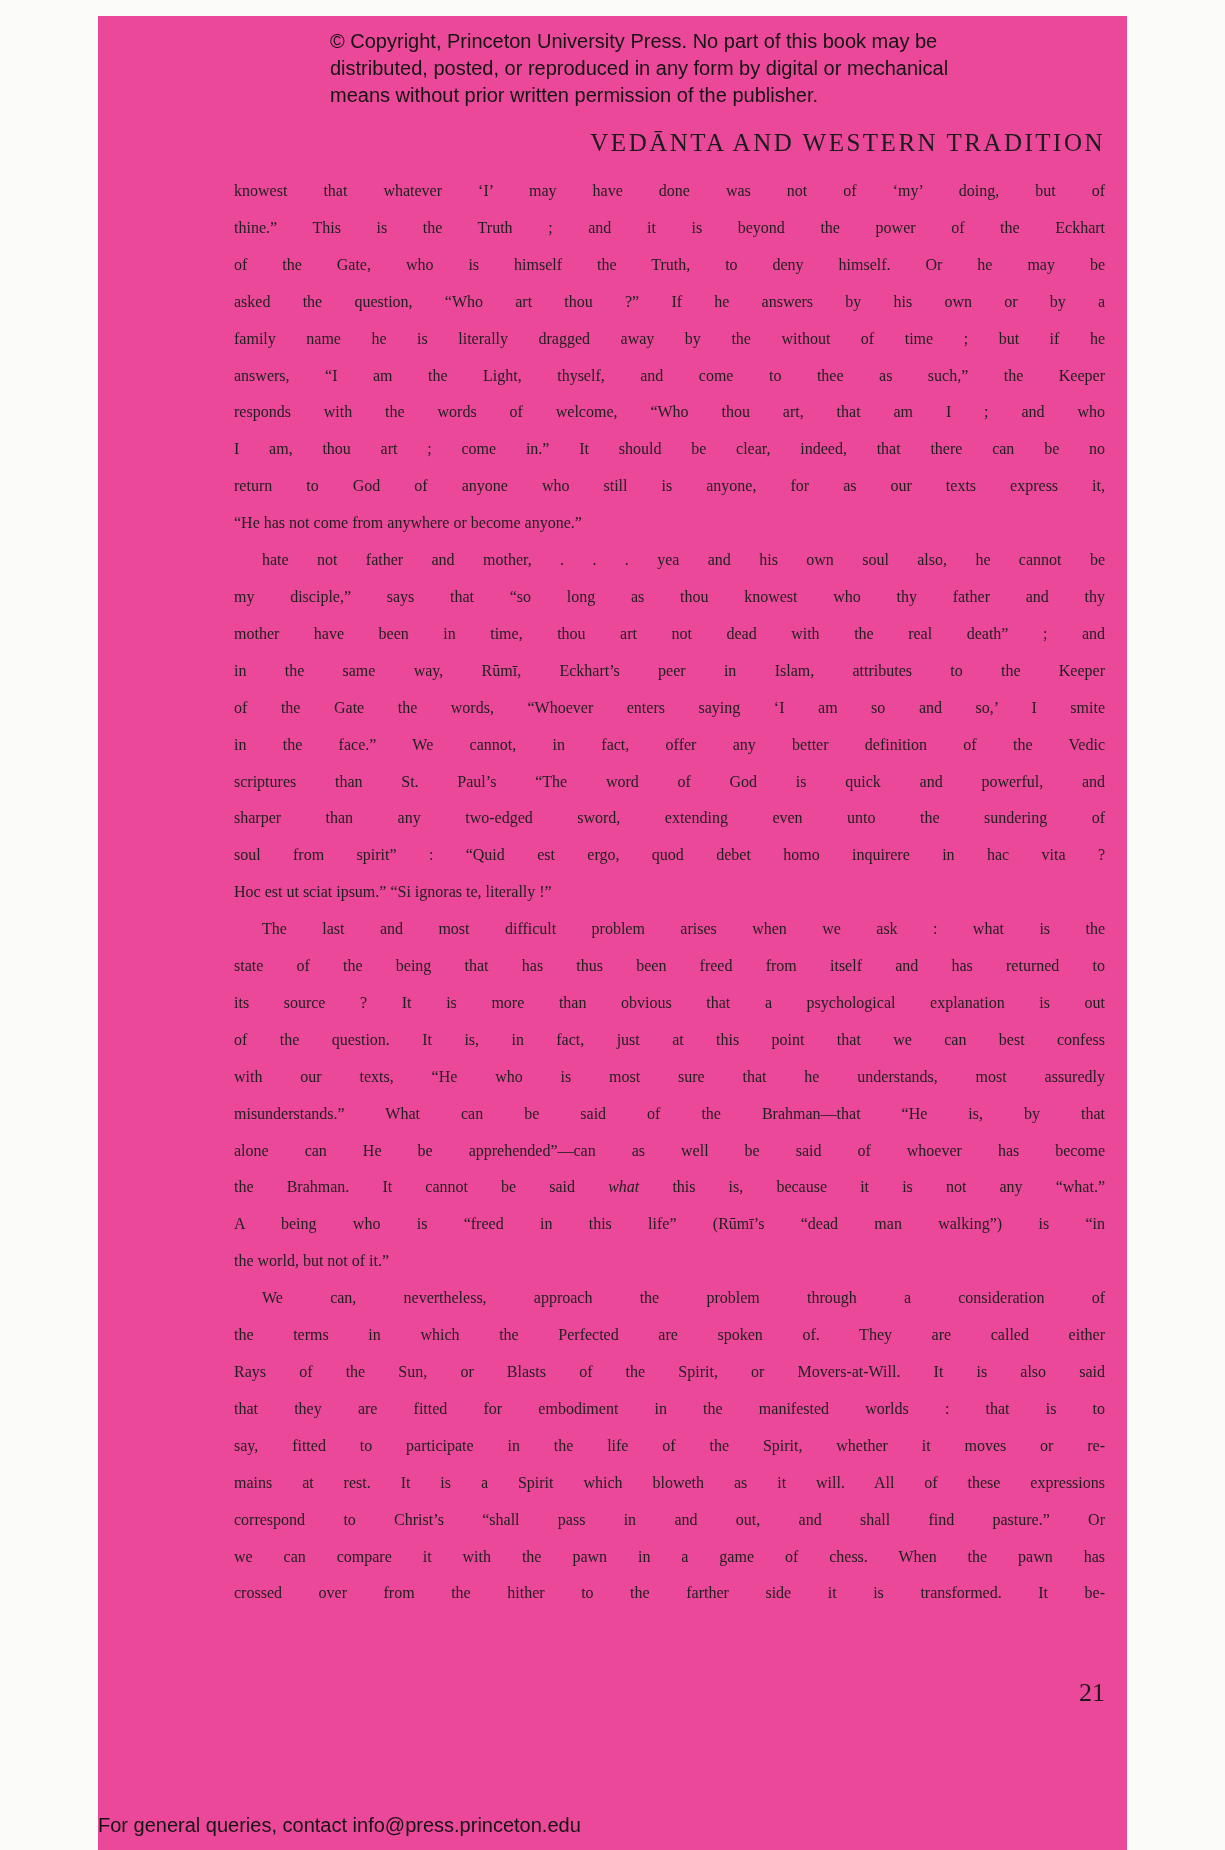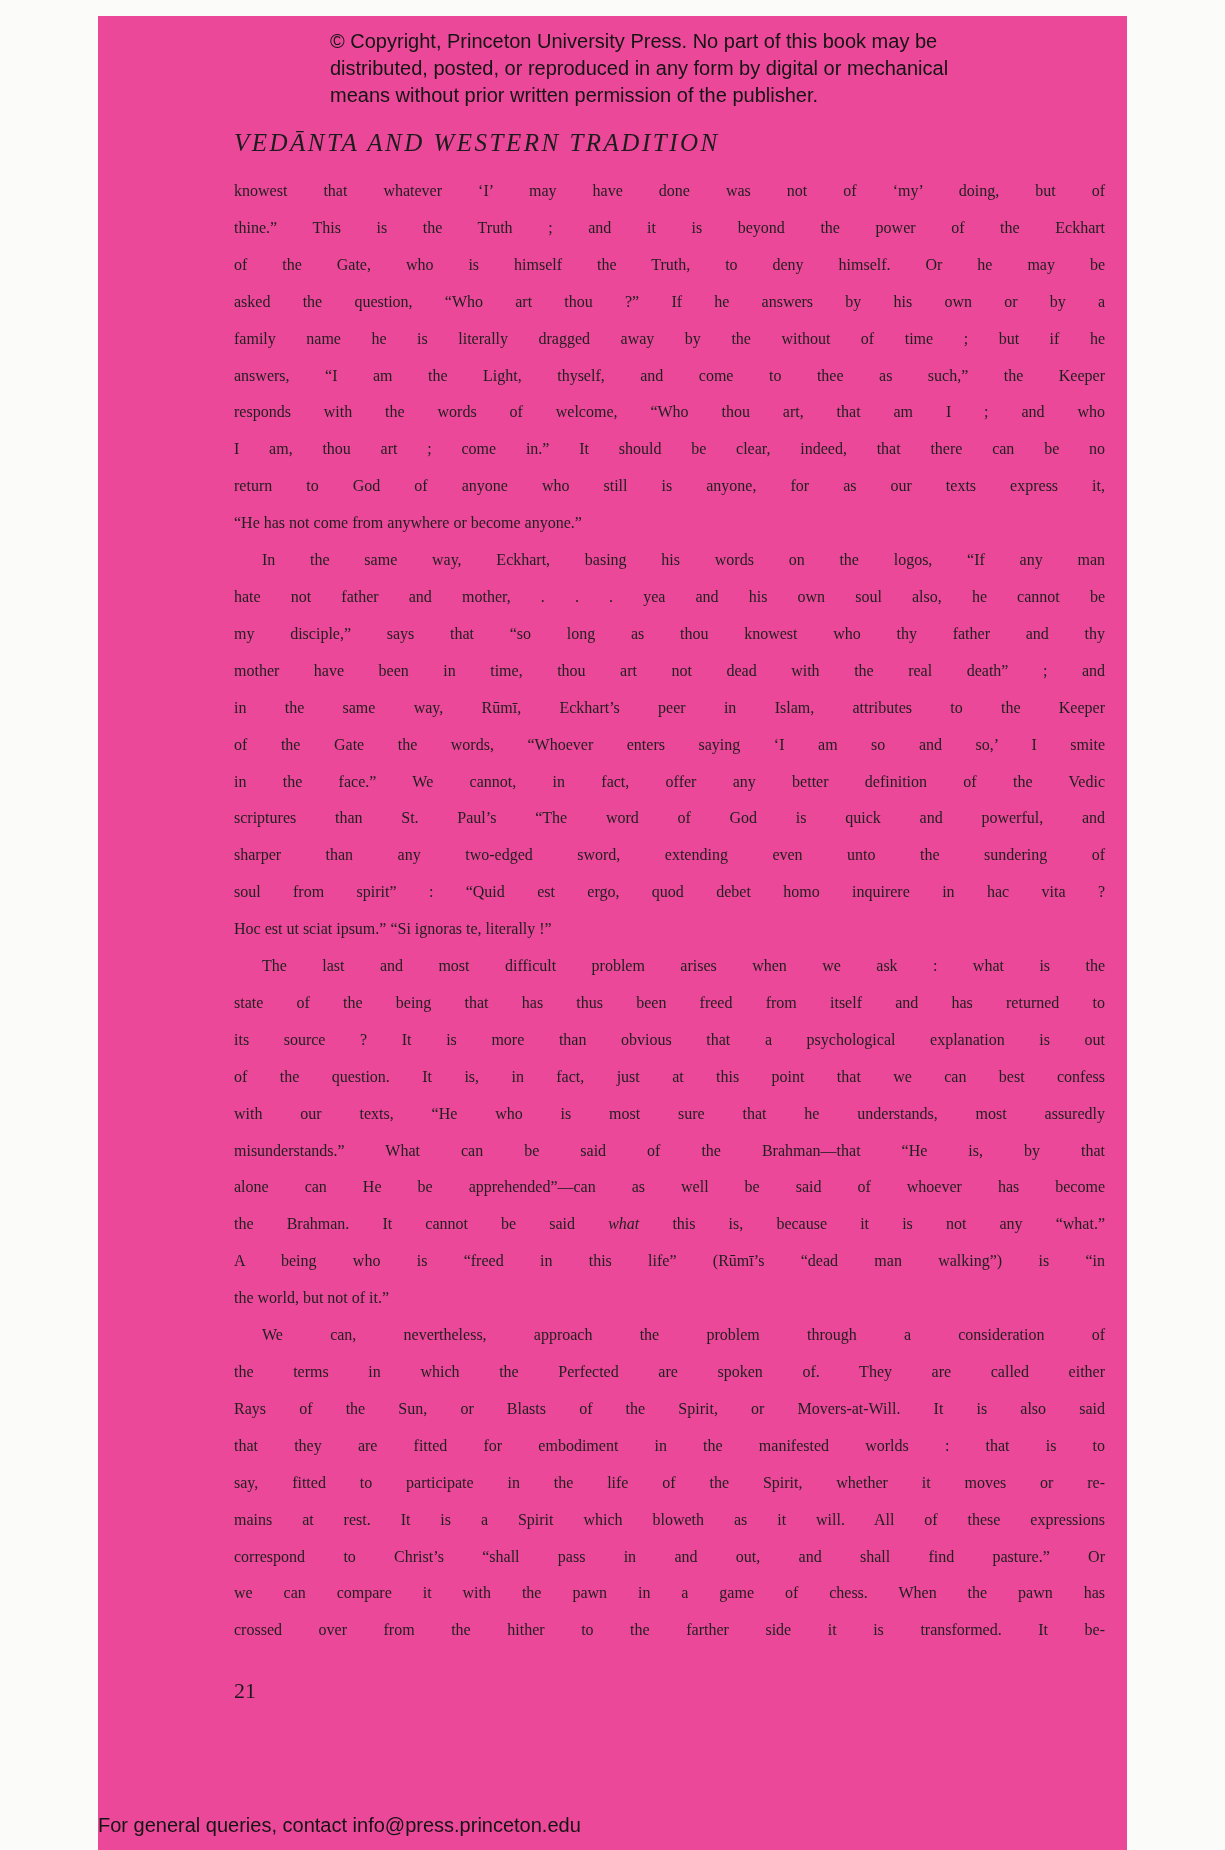--- a/index.html
+++ b/index.html
@@ -25,26 +25,25 @@
     font-size: 20px;
     line-height: 27px;
     color: #141414;
     white-space: nowrap;
   }
   .running-head {
     position: absolute;
     left: 136px;
     width: 871px;
     top: 113px;
-    text-align: left;
+    text-align: right;
     font-size: 25px;
     letter-spacing: 2.5px;
     color: #1c1c1c;
     white-space: nowrap;
-    font-style: italic;
   }
   .body-text {
     position: absolute;
     left: 136px;
     width: 871px;
     top: 157px;
     font-size: 16px;
     line-height: 36.9px;
     color: #1f1f1f;
   }
@@ -57,22 +56,22 @@
     text-align-last: left;
   }
   .paragraph.indent .line:first-child {
     text-indent: 28px;
   }
   .page-number {
     position: absolute;
     left: 136px;
     width: 871px;
     top: 1662px;
-    text-align: left;
-    font-size: 22px;
+    text-align: right;
+    font-size: 26px;
     color: #1c1c1c;
   }
   .footer {
     position: absolute;
     left: 0;
     width: 1225px;
     top: 1798px;
     text-align: left;
     font-family: "Liberation Sans", "DejaVu Sans", sans-serif;
     font-size: 20px;
@@ -99,21 +98,20 @@
         <div class="line">of the Gate, who is himself the Truth, to deny himself. Or he may be</div>
         <div class="line">asked the question, “Who art thou ?” If he answers by his own or by a</div>
         <div class="line">family name he is literally dragged away by the without of time ; but if he</div>
         <div class="line">answers, “I am the Light, thyself, and come to thee as such,” the Keeper</div>
         <div class="line">responds with the words of welcome, “Who thou art, that am I ; and who</div>
         <div class="line">I am, thou art ; come in.” It should be clear, indeed, that there can be no</div>
         <div class="line">return to God of anyone who still is anyone, for as our texts express it,</div>
         <div class="line para-end">“He has not come from anywhere or become anyone.”</div>
       </div>
       <div class="paragraph indent">
-        <div class="line">In the same way, Eckhart, basing his words on the logos, “If any man</div>
         <div class="line">hate not father and mother, . . . yea and his own soul also, he cannot be</div>
         <div class="line">my disciple,” says that “so long as thou knowest who thy father and thy</div>
         <div class="line">mother have been in time, thou art not dead with the real death” ; and</div>
         <div class="line">in the same way, Rūmī, Eckhart’s peer in Islam, attributes to the Keeper</div>
         <div class="line">of the Gate the words, “Whoever enters saying ‘I am so and so,’ I smite</div>
         <div class="line">in the face.” We cannot, in fact, offer any better definition of the Vedic</div>
         <div class="line">scriptures than St. Paul’s “The word of God is quick and powerful, and</div>
         <div class="line">sharper than any two-edged sword, extending even unto the sundering of</div>
         <div class="line">soul from spirit” : “Quid est ergo, quod debet homo inquirere in hac vita ?</div>
         <div class="line para-end">Hoc est ut sciat ipsum.” “Si ignoras te, literally !”</div>

